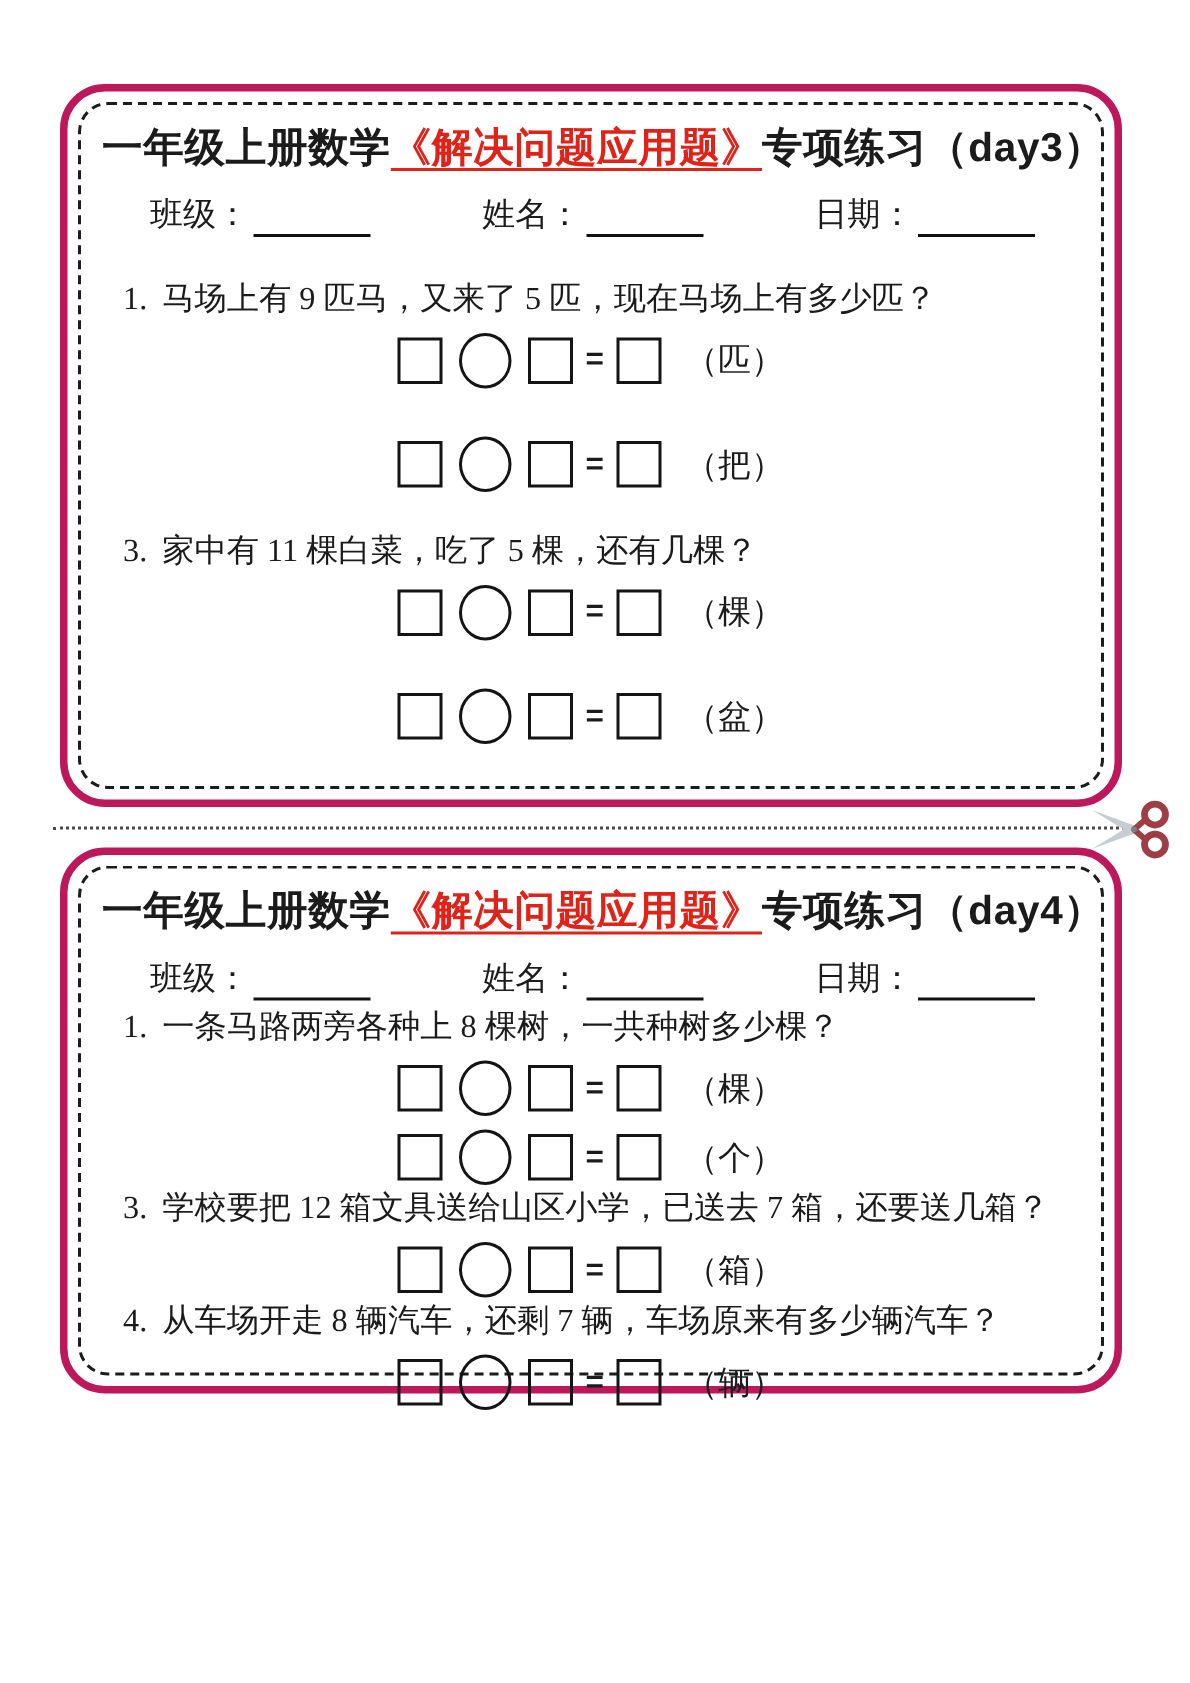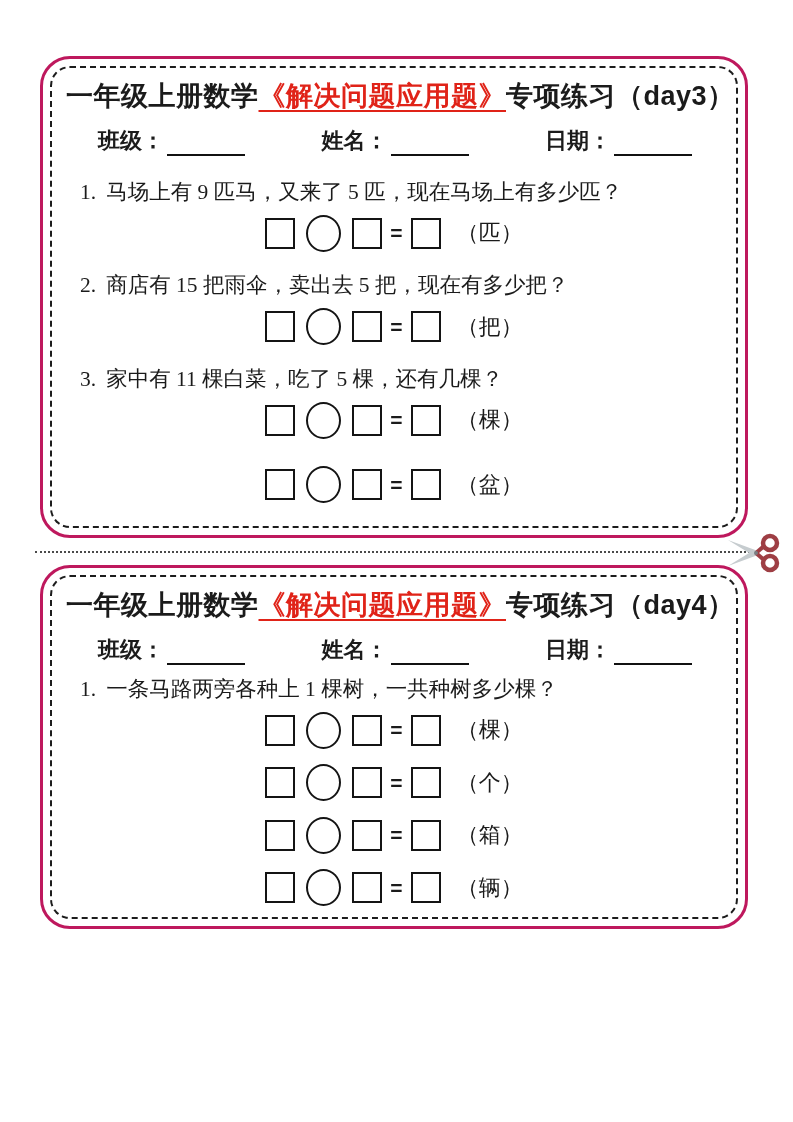--- a/index.html
+++ b/index.html
@@ -4,21 +4,21 @@
 <style>
   html,body { margin:0; padding:0; }
   body {
     width:793px; height:1122px; position:relative;
     background:#ffffff; overflow:hidden;
     font-family:"Liberation Serif","DejaVu Serif",serif;
     color:#1b1b1b;
   }
   .card {
     position:absolute; left:40px; width:708px;
-    border:3px solid #be185d; border-radius:30px;
+    border:5px solid #be185d; border-radius:30px;
     background:#ffffff; box-sizing:border-box;
   }
   .card-1 { top:56px;  height:482px; }
   .card-2 { top:565px; height:364px; }
   .card-inner {
     position:absolute; inset:7px;
     border:2.5px dashed #1c1c1c; border-radius:20px;
     box-sizing:border-box;
     padding:6px 14px 4px 14px;
     display:flex; flex-direction:column;
@@ -33,21 +33,21 @@
     color:#e02318;
     text-decoration:underline;
     text-decoration-thickness:2px;
     text-underline-offset:5px;
   }
   .fields {
     display:flex; justify-content:space-between;
     padding:0 30px 0 32px; margin-top:12px;
     font-size:22px;
   }
-  .field { display:flex; align-items:flex-end;font-weight:bold; }
+  .field { display:flex; align-items:flex-end; }
   .blank {
     display:inline-block; width:78px; height:26px;
     border-bottom:2.5px solid #111; margin-left:3px;
   }
   .questions {
     flex:1; display:flex; flex-direction:column;
     justify-content:space-evenly; margin-top:2px;
   }
   .q-line { font-size:21.5px; padding-left:14px; white-space:nowrap; }
   .q-num { display:inline-block; margin-right:10px; }
@@ -98,21 +98,20 @@
           <span class="sq"></span>
           <span class="ci"></span>
           <span class="sq"></span>
           <span class="eq">=</span>
           <span class="sq"></span>
           <span class="unit">（匹）</span>
         </div>
       </div>
 
       <div class="question">
-        <div class="q-line"><span class="q-num">2.</span><span>商店有 15 把雨伞，卖出去 5 把，现在有多少把？</span></div>
         <div class="answer-row">
           <span class="sq"></span>
           <span class="ci"></span>
           <span class="sq"></span>
           <span class="eq">=</span>
           <span class="sq"></span>
           <span class="unit">（把）</span>
         </div>
       </div>
 
@@ -169,21 +168,21 @@
           <span class="blank"></span>
         </span>
       <span class="field">
           <span>日期：</span>
           <span class="blank"></span>
         </span>
     </div>
     <div class="questions">
 
       <div class="question">
-        <div class="q-line"><span class="q-num">1.</span><span>一条马路两旁各种上 1 棵树，一共种树多少棵？</span></div>
+        <div class="q-line"><span class="q-num">1.</span><span>一条马路两旁各种上 8 棵树，一共种树多少棵？</span></div>
         <div class="answer-row">
           <span class="sq"></span>
           <span class="ci"></span>
           <span class="sq"></span>
           <span class="eq">=</span>
           <span class="sq"></span>
           <span class="unit">（棵）</span>
         </div>
       </div>
 
@@ -192,31 +191,33 @@
           <span class="sq"></span>
           <span class="ci"></span>
           <span class="sq"></span>
           <span class="eq">=</span>
           <span class="sq"></span>
           <span class="unit">（个）</span>
         </div>
       </div>
 
       <div class="question">
+        <div class="q-line"><span class="q-num">3.</span><span>学校要把 12 箱文具送给山区小学，已送去 7 箱，还要送几箱？</span></div>
         <div class="answer-row">
           <span class="sq"></span>
           <span class="ci"></span>
           <span class="sq"></span>
           <span class="eq">=</span>
           <span class="sq"></span>
           <span class="unit">（箱）</span>
         </div>
       </div>
 
       <div class="question">
+        <div class="q-line"><span class="q-num">4.</span><span>从车场开走 8 辆汽车，还剩 7 辆，车场原来有多少辆汽车？</span></div>
         <div class="answer-row">
           <span class="sq"></span>
           <span class="ci"></span>
           <span class="sq"></span>
           <span class="eq">=</span>
           <span class="sq"></span>
           <span class="unit">（辆）</span>
         </div>
       </div>
 

